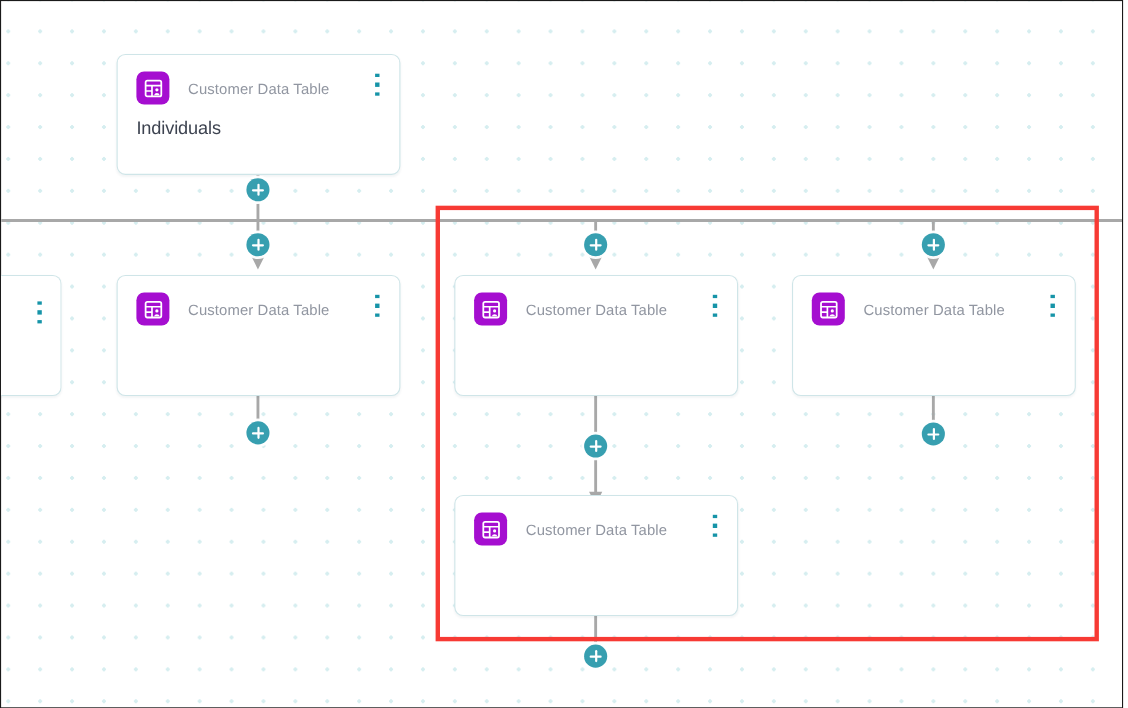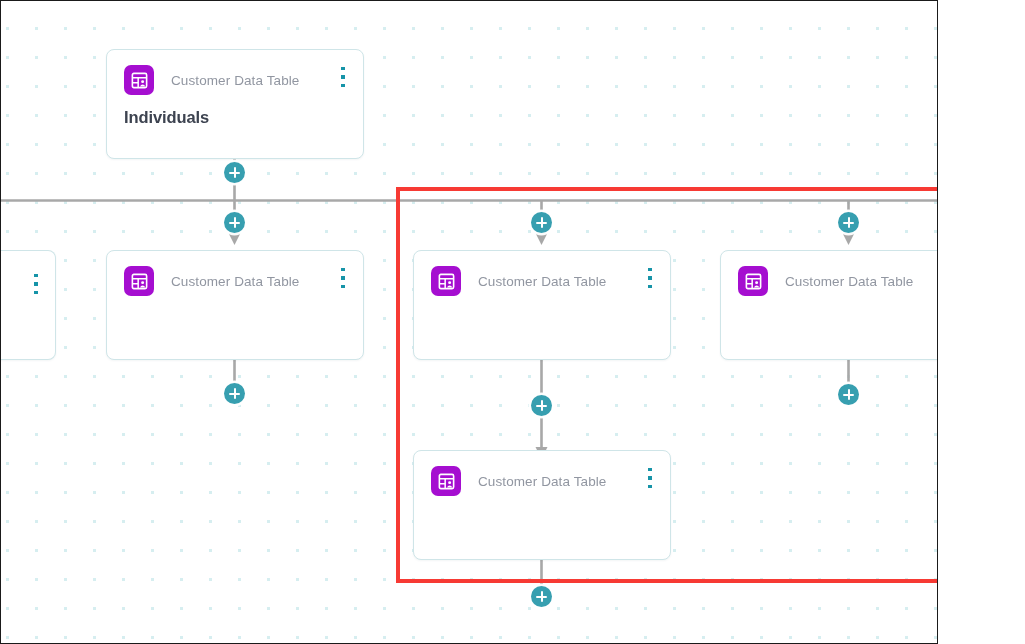--- a/index.html
+++ b/index.html
@@ -2,21 +2,21 @@
 <html><head>
 <meta charset="utf-8">
 <style>
   html, body {
     margin: 0;
     padding: 0;
     background: #ffffff;
   }
   #canvas {
     position: relative;
-    width: 938px;
+    width: 1021px;
     height: 644px;
     background-color: #ffffff;
     background-image: radial-gradient(circle, #d6eef0 1.6px, transparent 1.7px);
     background-size: 29px 29px;
     background-position: 21px 13px;
     border: 1px solid #1a1a1a;
     box-sizing: border-box;
     overflow: hidden;
     font-family: "Liberation Sans", sans-serif;
   }
@@ -87,21 +87,21 @@
   }
   .kebab i {
     display: block;
     width: 3.2px;
     height: 3.2px;
     background: #1694a8;
   }
   .node-title {
     padding: 13px 17px 0 17px;
     font-size: 16.5px;
-    font-weight: bold;
+    font-weight: normal;
     color: #3d4350;
     white-space: nowrap;
     overflow: hidden;
     text-overflow: ellipsis;
     letter-spacing: -0.1px;
   }
 
   
   .node-card.partial {
     border-left: none;

